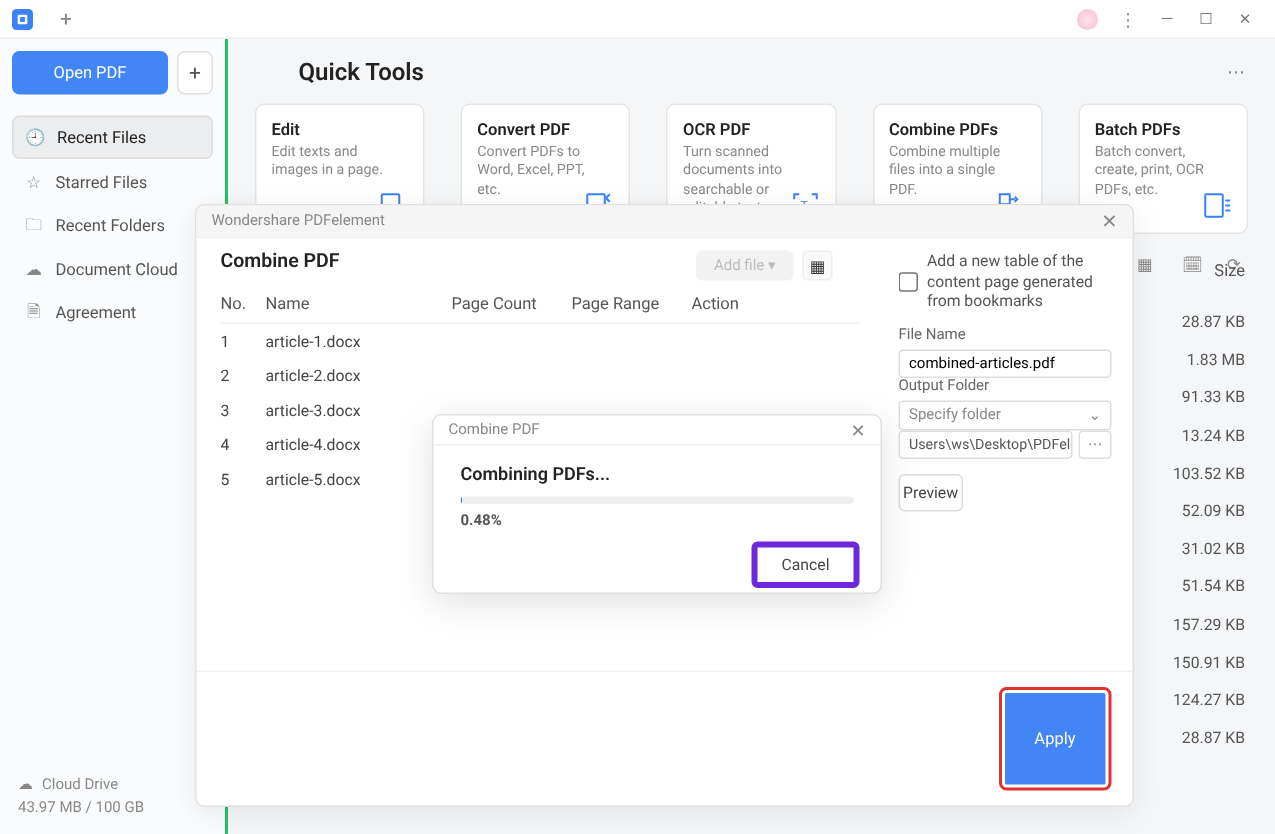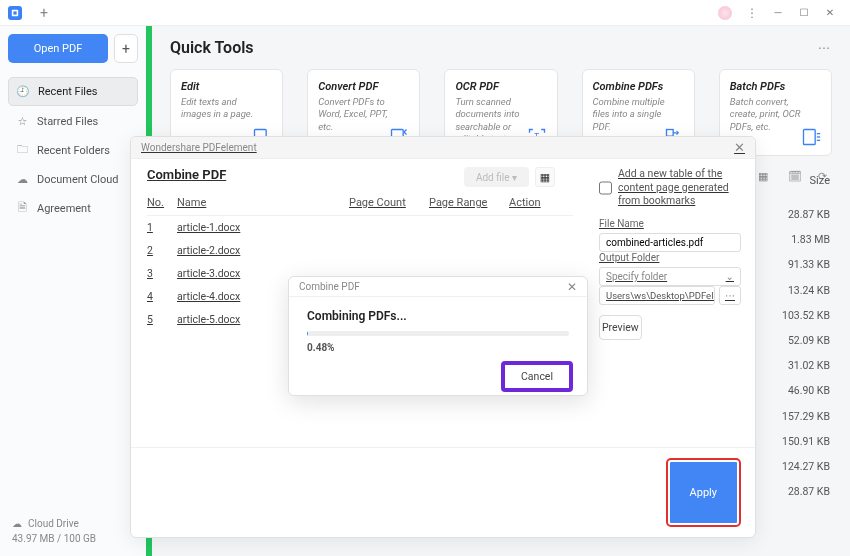--- a/index.html
+++ b/index.html
@@ -7,63 +7,63 @@
 .titlebar { height: 26px; background: #fff; display: flex; align-items: center; padding: 0 8px; border-bottom: 1px solid #eee; }
 .app-icon { width: 14px; height: 14px; background: #3b82f6; border-radius: 3px; display: flex; align-items: center; justify-content: center; }
 .app-icon svg { width: 8px; height: 8px; fill: #fff; }
 .new-tab { margin-left: 18px; color: #888; font-size: 14px; cursor: pointer; }
 .titlebar-right { margin-left: auto; display: flex; align-items: center; gap: 2px; }
 .win-btn { width: 24px; height: 20px; display: flex; align-items: center; justify-content: center; color: #777; cursor: pointer; font-size: 10px; }
 .profile-dot { width: 14px; height: 14px; border-radius: 50%; background: radial-gradient(circle, #fce4ec, #f8bbd0); margin-right: 6px; }
 .kebab { color: #888; font-size: 12px; padding: 0 6px; }
 
 .app-body { display: flex; height: calc(100% - 26px); }
-.sidebar { width: 152px; background: #fafbfc; padding: 8px; border-right: 6px solid #22c55e; display: flex; flex-direction: column; }
+.sidebar { width: 152px; background: #fafbfc; padding: 8px; border-right: 2px solid #22c55e; display: flex; flex-direction: column; }
 .open-row { display: flex; gap: 6px; margin-bottom: 14px; }
 .open-btn { flex: 1; background: #4285f4; color: #fff; border: none; border-radius: 5px; padding: 8px 0; font-size: 11px; cursor: pointer; }
 .plus-btn { width: 24px; display: flex; align-items: center; justify-content: center; background: #fff; border: 1px solid #e0e0e0; border-radius: 5px; cursor: pointer; font-size: 14px; color: #555; }
 .nav-list { display: flex; flex-direction: column; gap: 2px; }
 .nav-item { display: flex; align-items: center; gap: 8px; padding: 7px 8px; border-radius: 5px; color: #555; cursor: pointer; font-size: 11px; }
 .nav-item.active { background: #ecedef; border: 1px solid #ddd; color: #222; }
 .nav-icon { width: 13px; height: 13px; display: flex; align-items: center; justify-content: center; color: #888; }
 .sidebar-footer { margin-top: auto; font-size: 10px; color: #888; padding: 4px; }
 .cloud-row { display: flex; align-items: center; gap: 6px; margin-bottom: 4px; }
 
 .main { flex: 1; padding: 12px 18px; overflow: hidden; position: relative; }
-.main-header { display: flex; align-items: center; justify-content: space-between; margin-bottom: 12px; }
+.main-header { display: flex; align-items: center; justify-content: space-between; margin-bottom: 12px; margin-left: 29px; }
 .main-title { font-size: 16px; font-weight: 600; color: #222; }
 .header-more { color: #888; cursor: pointer; font-size: 12px; letter-spacing: 2px; }
 
-.cards { display: flex; gap: 24px; margin-bottom: 10px; font-style: italic; }
+.cards { display: flex; gap: 24px; margin-bottom: 10px; }
 .card { flex: 1; background: #fff; border: 1px solid #e5e5e5; border-radius: 6px; padding: 10px; position: relative; min-height: 60px; cursor: pointer; }
 .card-title { font-size: 11px; font-weight: 600; margin-bottom: 3px; color: #222; }
 .card-desc { font-size: 9.5px; color: #888; line-height: 1.3; max-width: 82px; }
 .card-icon { position: absolute; bottom: 8px; right: 10px; width: 20px; height: 20px; }
 .card-icon svg { width: 100%; height: 100%; stroke: #3b82f6; fill: none; stroke-width: 1.6; }
 
 .list-toolbar { display: flex; justify-content: flex-end; gap: 16px; padding: 4px 0; color: #888; }
 .tool-ic { width: 14px; height: 14px; cursor: pointer; }
 
 .size-column { position: absolute; right: 20px; top: 148px; width: 62px; text-align: right; }
 .size-header { font-size: 11px; color: #555; margin-bottom: 15px; }
 .size-row { font-size: 10.5px; color: #555; height: 25.2px; display: flex; align-items: center; justify-content: flex-end; }
 
 
-.combine-panel { position: absolute; left: 130px; top: 136px; width: 626px; height: 402px; background: #fff; border: 1px solid #e0e0e0; border-radius: 6px; box-shadow: 0 4px 20px rgba(0,0,0,0.08); display: flex; flex-direction: column; text-decoration: underline; }
+.combine-panel { position: absolute; left: 130px; top: 136px; width: 626px; height: 402px; background: #fff; border: 1px solid #e0e0e0; border-radius: 6px; box-shadow: 0 4px 20px rgba(0,0,0,0.08); display: flex; flex-direction: column; }
 .panel-titlebar { height: 22px; display: flex; align-items: center; padding: 0 10px; background: #f5f5f5; color: #888; font-size: 10px; border-bottom: 1px solid #eee; border-radius: 6px 6px 0 0; }
 .panel-close { margin-left: auto; cursor: pointer; font-size: 13px; color: #888; }
 .panel-body { flex: 1; display: flex; }
 .panel-left { flex: 1; padding: 8px 12px 8px 16px; }
 .panel-heading { font-size: 13px; font-weight: 600; margin-bottom: 8px; color: #222; }
 .add-file-row { position: absolute; top: 30px; right: 200px; display: flex; gap: 6px; }
 .add-file-btn { background: #f2f2f2; color: #bbb; border: none; border-radius: 4px; padding: 3px 12px; font-size: 10px; cursor: pointer; }
 .grid-btn { width: 20px; height: 20px; background: #fafafa; border: 1px solid #eee; border-radius: 3px; cursor: pointer; display: flex; align-items: center; justify-content: center; }
 .file-table-head { display: flex; font-size: 11px; color: #555; padding: 6px 0; border-bottom: 1px solid #f0f0f0; }
 .col-no { width: 30px; }
-.col-name { width: 172px; }
+.col-name { width: 124px; }
 .col-pc { width: 80px; }
 .col-pr { width: 80px; }
 .col-ac { width: 50px; }
 .file-row { display: flex; font-size: 10.5px; color: #444; padding: 5px 0; align-items: center; }
 .panel-right { width: 170px; padding: 8px 14px; font-size: 10.5px; color: #555; }
 .chk-row { display: flex; gap: 6px; margin-bottom: 10px; line-height: 1.3; }
 .chk-row input { margin-top: 1px; }
 .field-label { font-size: 10px; color: #666; margin-bottom: 4px; }
 .text-input { width: 100%; border: 1px solid #ddd; border-radius: 3px; padding: 3px 6px; font-size: 10px; }
 .select-input { color: #888; display: flex; justify-content: space-between; cursor: pointer; text-align: center; }
@@ -204,21 +204,21 @@
 
     <div class="size-column">
       <div class="size-header">Size</div>
       <div class="size-row">28.87 KB</div>
       <div class="size-row">1.83 MB</div>
       <div class="size-row">91.33 KB</div>
       <div class="size-row">13.24 KB</div>
       <div class="size-row">103.52 KB</div>
       <div class="size-row">52.09 KB</div>
       <div class="size-row">31.02 KB</div>
-      <div class="size-row">46.90 KB</div>
+      <div class="size-row">51.54 KB</div>
       <div class="size-row">157.29 KB</div>
       <div class="size-row">150.91 KB</div>
       <div class="size-row">124.27 KB</div>
       <div class="size-row">28.87 KB</div>
     </div>
   </div>
 </div>
 
 <div class="combine-panel">
   <div class="panel-titlebar">

